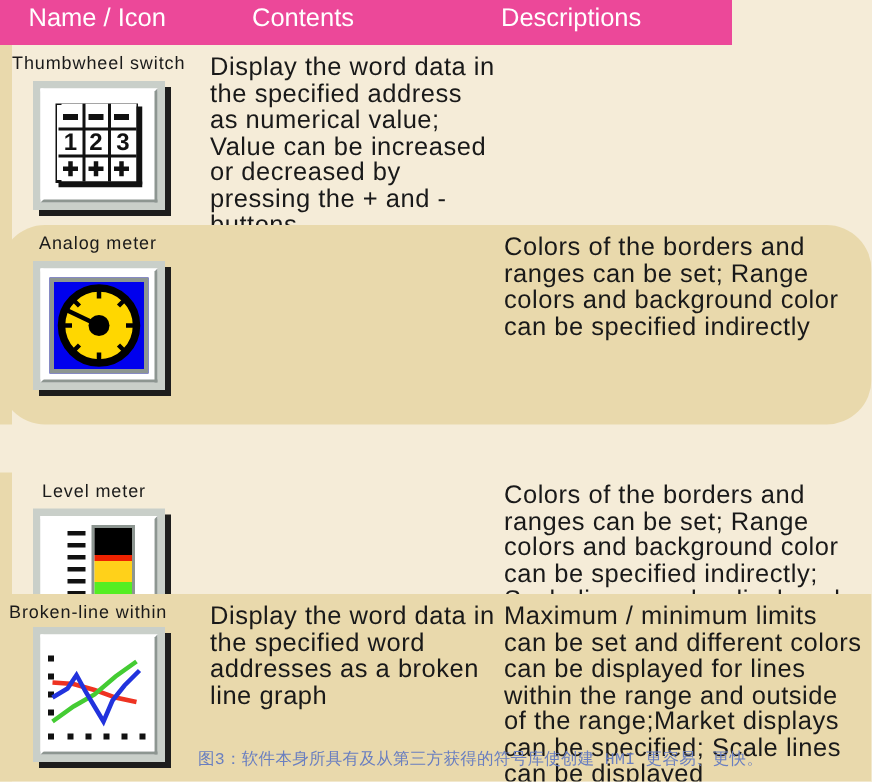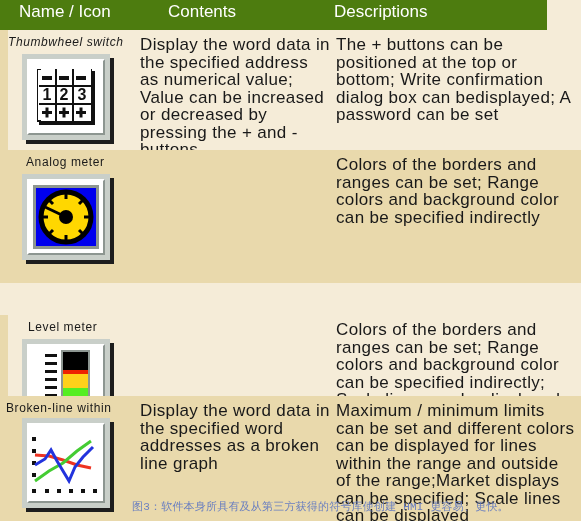--- a/index.html
+++ b/index.html
@@ -16,23 +16,23 @@
   }
   #table {
     position: absolute;
     left: 0; top: 0;
     width: 581px;
     height: 521px;
   }
   .header {
     position: absolute;
     left: 0; top: 0;
-    width: 547px;
+    width: 488px;
     height: 30px;
-    background: #4d7c0f;
+    background: #ec4899;
     color: #ffffff;
   }
   .header .h-cell {
     position: absolute;
     top: 2px;
     font-size: 17px;
     font-family: "Liberation Sans", sans-serif;
     white-space: nowrap;
   }
   .header .h-name { left: 19px; }
@@ -168,21 +168,21 @@
 
   <div class="header">
     <div class="h-cell h-name">Name / Icon</div>
     <div class="h-cell h-contents">Contents</div>
     <div class="h-cell h-desc">Descriptions</div>
   </div>
 
   <div class="row alt" style="top:30px;height:120px;">
     <div class="leftgutter"></div>
     <div class="namecell">
-      <div class="name-label" style="left:8px;font-style:italic;">Thumbwheel switch</div>
+      <div class="name-label" style="left:8px;">Thumbwheel switch</div>
       <div class="icon-wrap">
         <div class="bezel">
           <div class="shadow-r"></div>
           <div class="shadow-b"></div>
           <div class="inner">
             <svg class="tw" viewBox="0 0 58 56">
               <rect x="0" y="0" width="54" height="52" fill="#ffffff" stroke="#111111" stroke-width="2"></rect>
               <rect x="4" y="0" width="50" height="52" fill="#ffffff"></rect>
 
               <rect x="54" y="2" width="4" height="52" fill="#111111"></rect>
@@ -208,24 +208,23 @@
                   <rect x="25.5" y="38.5" width="3" height="10"></rect>
                 <rect x="39" y="42" width="10" height="3"></rect>
                   <rect x="42.5" y="38.5" width="3" height="10"></rect>
               </g>
             </svg>
           </div>
         </div>
       </div>
     </div>
     <div class="col-contents">Display the word data in the specified address as numerical value; Value can be increased or decreased by pressing the + and - buttons</div>
-    <div class="col-desc">The + buttons can be positioned at the top or bottom; Write confirmation dialog box can bedisplayed; A password can be set</div>
-  </div>
-
-  <div class="row alt2" style="top:150px;height:133px;">
+  </div>
+
+  <div class="row alt2" style="top:150px;height:133px;border-radius:30px;">
     <div class="leftgutter"></div>
     <div class="namecell">
       <div class="name-label" style="left:26px;">Analog meter</div>
       <div class="icon-wrap">
         <div class="bezel">
           <div class="shadow-r"></div>
           <div class="shadow-b"></div>
           <div class="inner">
             <div class="am-bg">
               <svg viewBox="0 0 60 58" width="60" height="58">

